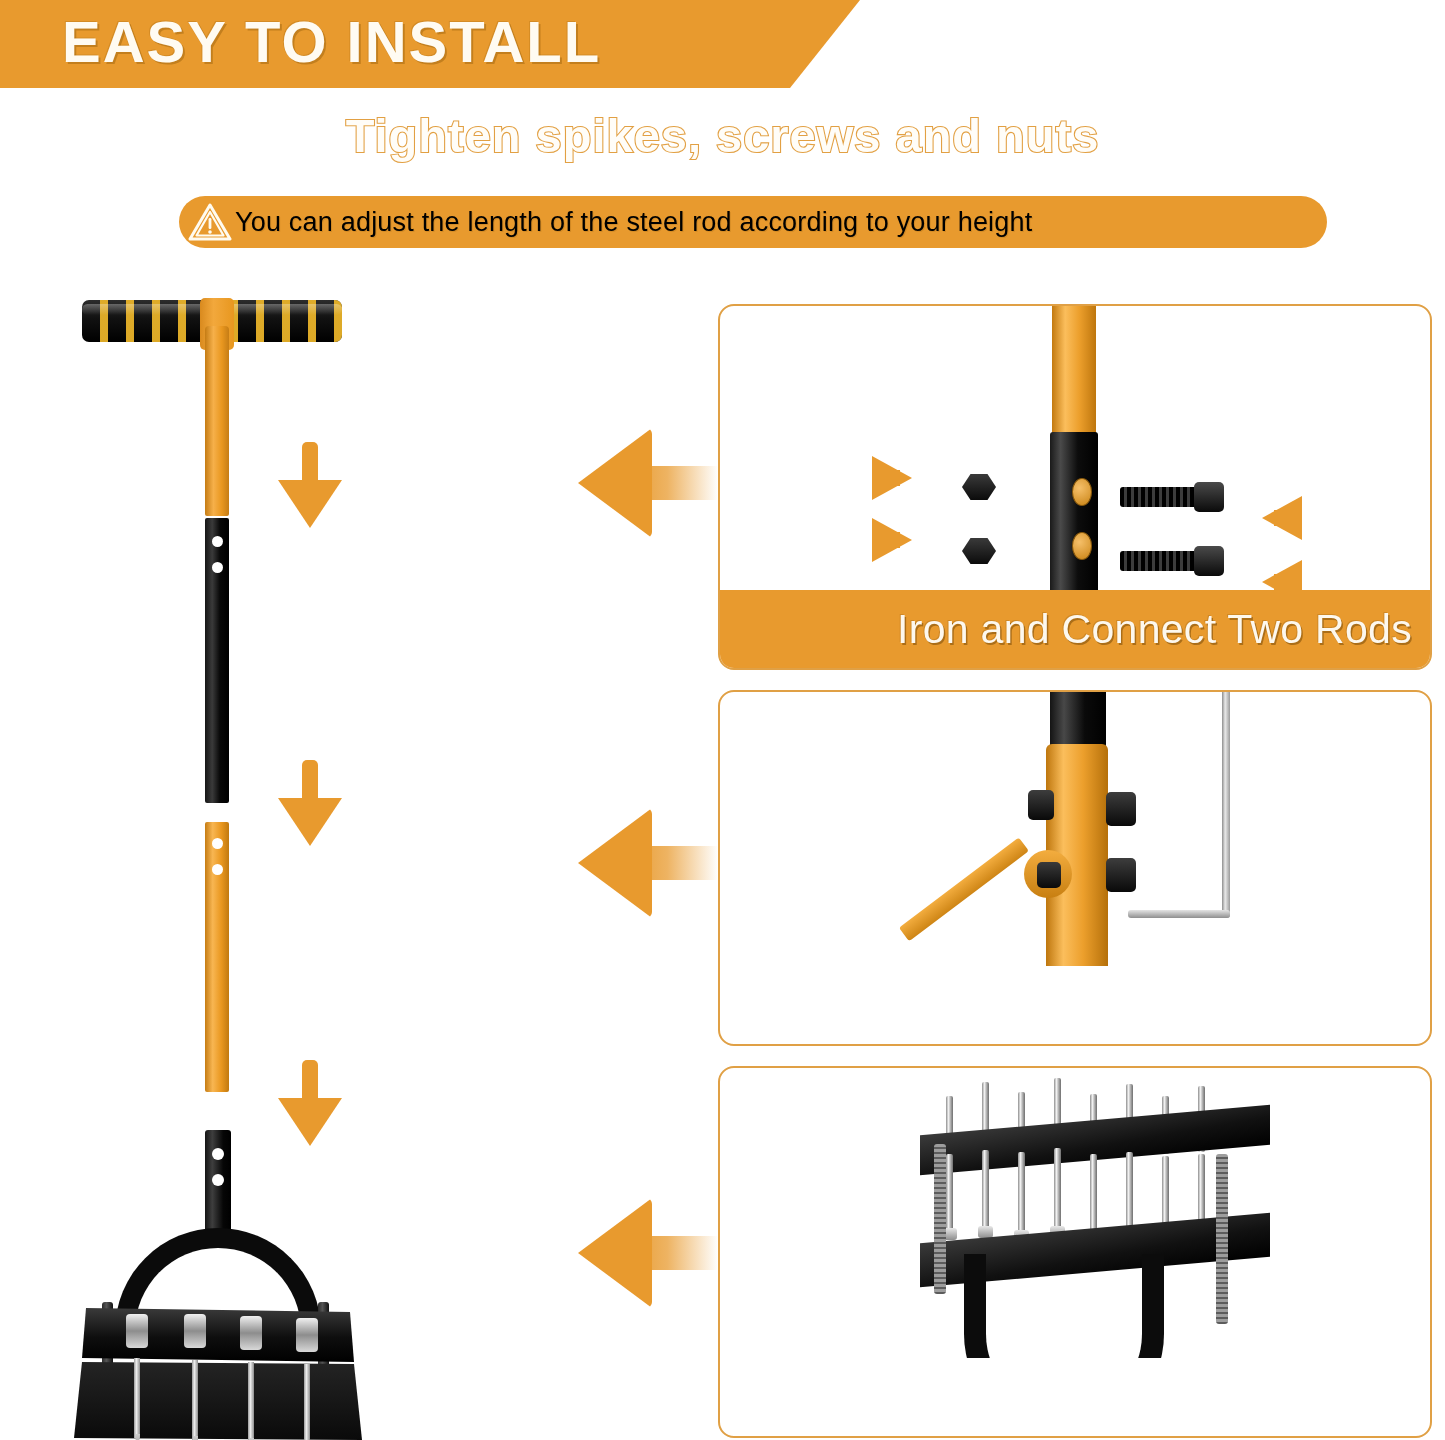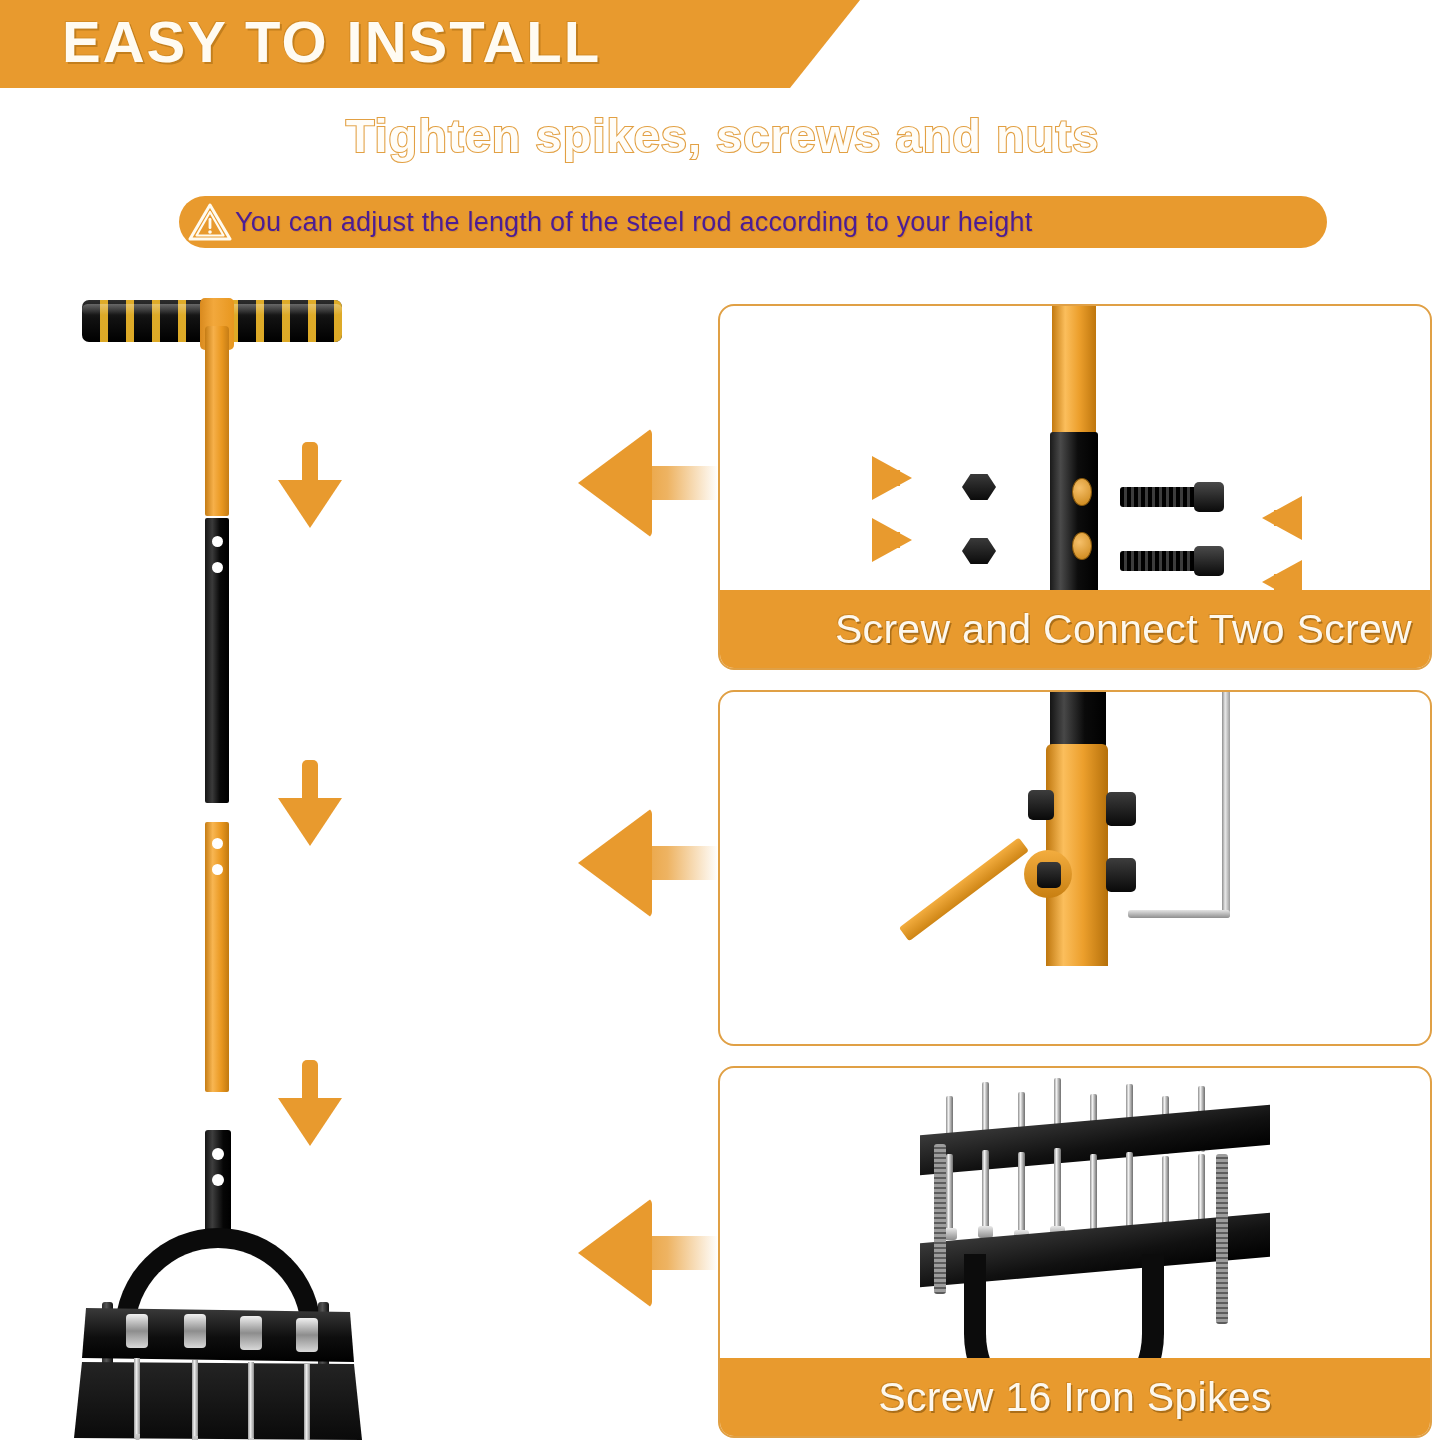--- a/index.html
+++ b/index.html
@@ -42,21 +42,21 @@
     width:1148px;height:52px;
     background:#E89A2E;
     border-radius:26px;
     display:flex;align-items:center;
   }
   .warn-icon{
     width:46px;height:46px;margin-left:8px;flex:0 0 auto;
     display:flex;align-items:center;justify-content:center;
   }
   .warn-text{
-    font-size:27px;color:#4c1d95;white-space:nowrap;
+    font-size:27px;color:#000000;white-space:nowrap;
     letter-spacing:.2px;margin-left:2px;
     text-shadow:1px 1px 0 rgba(150,95,10,.25);
   }
 
   
   .left-col{position:absolute;left:0;top:270px;width:700px;height:1170px;}
 
   
   .t-bar{
     position:absolute;left:82px;top:30px;width:260px;height:42px;
@@ -464,21 +464,21 @@
     </div>
     <div class="small-arrow left" style="left:520px;top:190px;">
       <div class="sa-tail"></div>
         <div class="sa-tri"></div>
     </div>
     <div class="small-arrow left" style="left:520px;top:254px;">
       <div class="sa-tail"></div>
         <div class="sa-tri"></div>
     </div>
   </div>
-  <div class="panel-label right">Screw and Connect Two Screw</div>
+  <div class="panel-label right">Iron and Connect Two Rods</div>
 </div>
 
 <div class="panel" id="panel-2">
   <div class="panel-art">
     <div class="p2-black-top"></div>
     <div class="p2-orange"></div>
     <div class="p2-nut l1"></div>
     <div class="p2-nut r1"></div>
     <div class="p2-nut r2"></div>
 
@@ -530,14 +530,13 @@
 
       <div class="plate bot"></div>
 
       <div class="p3-bolt-l" style="left:214px;top:76px;height:150px;"></div>
       <div class="p3-bolt-r" style="left:496px;top:86px;height:170px;"></div>
 
       <div class="p3-arch"></div>
 
     </div>
   </div>
-  <div class="panel-label center">Screw 16 Iron Spikes</div>
 </div>
 
 </body></html>

